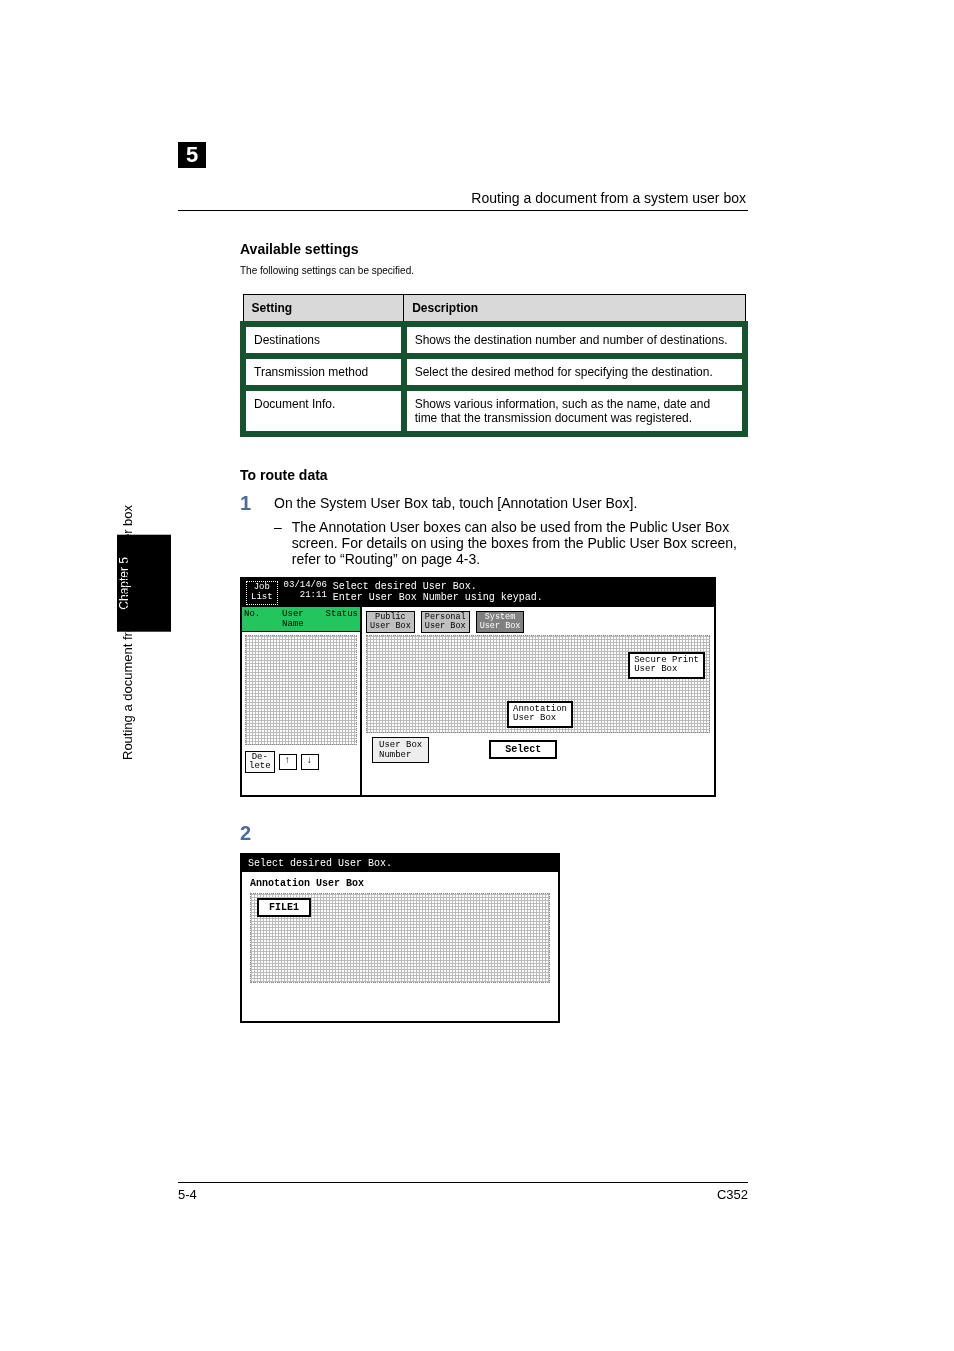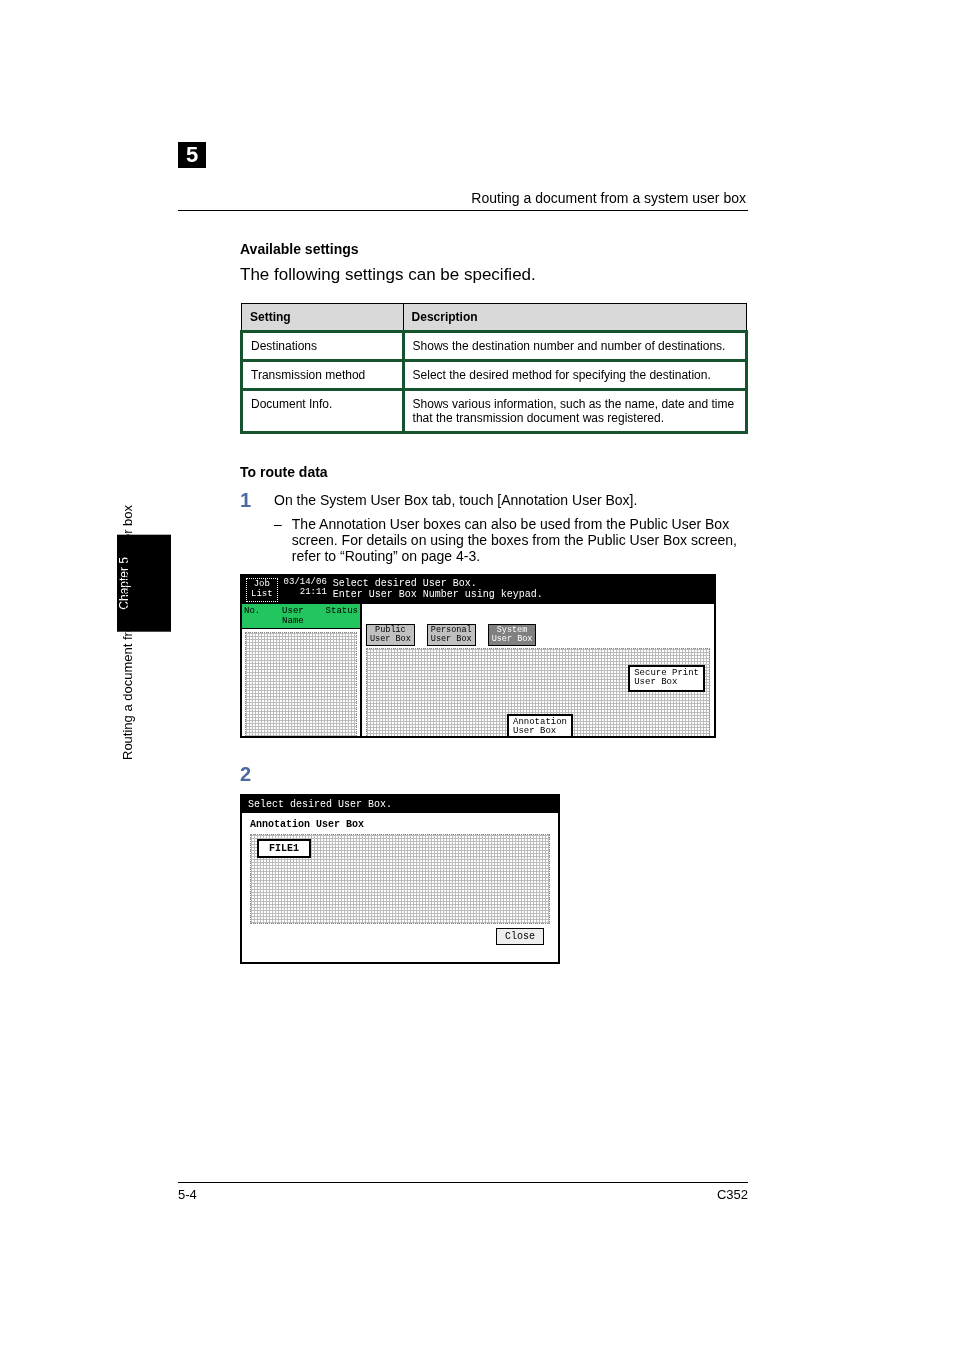--- a/index.html
+++ b/index.html
@@ -52,40 +52,40 @@
   .content {
     margin: 30px 206px 0 240px;
   }
 
   .h3 {
     font-size: 14px;
     font-weight: bold;
     margin: 30px 0 8px 0;
   }
   .p {
-    font-size: 17px;
+    font-size: 10px;
     margin: 4px 0 18px 0;
   }
 
   
   table.settings {
     width: 100%;
     border-collapse: collapse;
     font-size: 12px;
   }
   table.settings th {
     background: #d9d9d9;
     text-align: left;
     font-weight: bold;
     padding: 6px 8px;
     border: 1px solid #000;
   }
   table.settings td {
     padding: 6px 8px;
-    border: 3px solid #14532d;
+    border: 6px solid #14532d;
     vertical-align: top;
   }
   table.settings .col-setting { width: 32%; }
 
   
   .step {
     display: flex;
     align-items: flex-start;
     gap: 12px;
     margin: 10px 0 6px 0;
@@ -116,21 +116,21 @@
   
   .screenshot {
     border: 2px solid #000;
     padding: 0;
     box-sizing: border-box;
     position: relative;
     background: #fff;
     margin: 10px 0 0 0;
     overflow: hidden;
   }
-  .scr1 { width: 476px; height: 164px; }
+  .scr1 { width: 476px; height: 220px; }
   .scr2 { width: 320px; height: 170px; margin-top: 10px; }
 
   .scr-topbar {
     background:#000;
     color:#fff;
     font-family: "Courier New", monospace;
     font-size:10px;
     padding:2px 4px;
     display:flex;
     align-items:flex-start;
@@ -212,23 +212,22 @@
   }
 
   .scr-right {
     flex:1;
     padding:4px;
     position:relative;
     box-sizing:border-box;
   }
   .tabrow {
     display:flex;
-    gap:12px;
+    gap:6px;
     margin-bottom:2px;
-    margin-top:16px;
   }
   .ui-tab {
     border:1px solid #000;
     background:#c0c0c0;
     font-size:8.5px;
     padding:1px 3px;
     line-height:1.05;
     text-align:center;
     white-space:pre;
   }
@@ -472,23 +471,20 @@
       <div class="step-num">2</div>
     </div>
 
     <div class="screenshot scr2">
       <div class="scr2-top">Select desired User Box.</div>
       <div class="scr2-body">
         <div class="scr2-title">Annotation User Box</div>
         <div class="scr2-grid">
           <div class="scr2-file">FILE1</div>
         </div>
-        <div class="scr2-footer">
-          <span class="scr2-close">Close</span>
-        </div>
       </div>
     </div>
 
   </div>
 
   <div class="side-chapter">Chapter 5</div>
   <div class="side-text">Routing a document from a system user box</div>
 
   <div class="footer-wrap">
     <hr class="hr-bottom">

